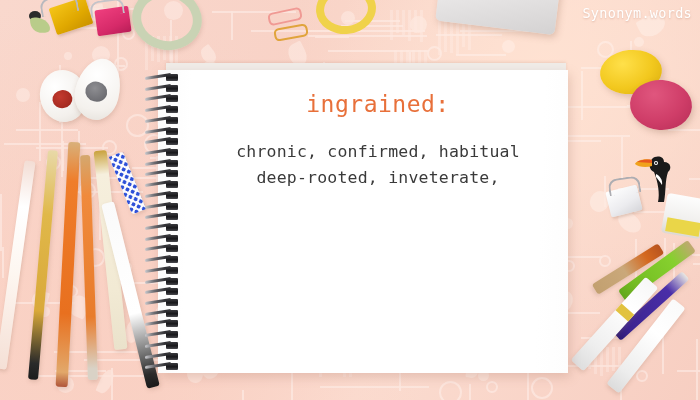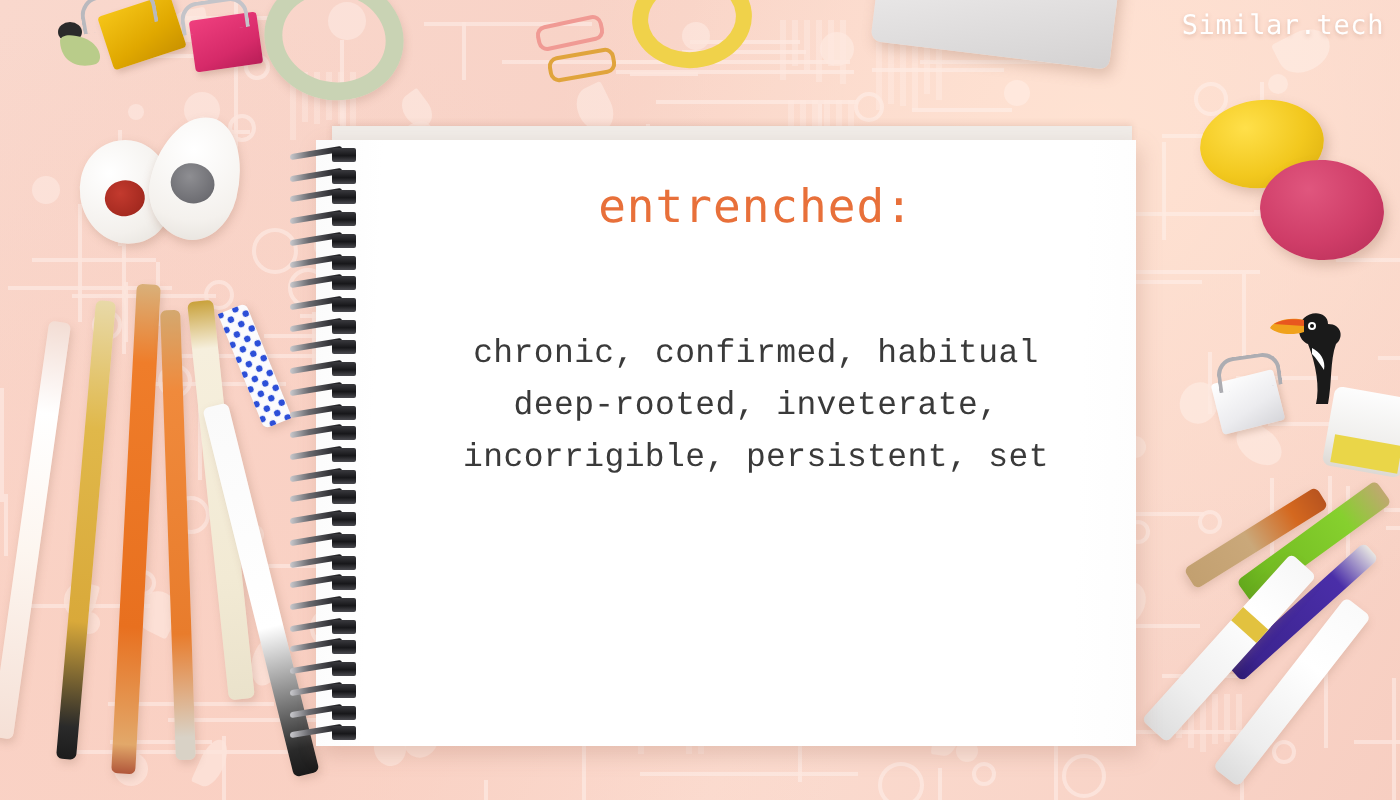--- a/index.html
+++ b/index.html
@@ -131,26 +131,25 @@
     white-space: nowrap;
   }
   .word-line {
     color: #e8703a;
     font-size: 23px;
     letter-spacing: 0.5px;
     line-height: 32px;
     white-space: nowrap;
   }
   .synonyms {
-    margin-top: 44px;
+    margin-top: 19px;
     color: #3a3a3a;
     font-size: 16.5px;
     line-height: 26px;
     letter-spacing: 0.2px;
-    font-family: Liberation Mono, monospace;
   }
   .syn-row { white-space: nowrap; }
 
   
   .logo {
     position: absolute;
     right: 8px;
     top: 5px;
     color: #ffffff;
     font-size: 13.5px;
@@ -714,26 +713,25 @@
   <div class="obj pen crayon-green"></div>
   <div class="obj pen crayon-purple"></div>
   <div class="obj pen marker-w1"></div>
   <div class="obj pen marker-w2"></div>
 
   <div class="page-back"></div>
   <div class="notebook">
     <div class="notebook-inner"></div>
 
     <div class="content">
-      <div class="word-line">entrenched:</div>
+      <div class="word-line">ingrained:</div>
 
       <div class="synonyms" id="synlist">
           <div class="syn-row">chronic, confirmed, habitual</div>
           <div class="syn-row">deep-rooted, inveterate,</div>
-          <div class="syn-row">incorrigible, persistent, set</div>
         </div>
     </div>
   </div>
 
   <div class="spiral" id="spiral">
       <div class="coil" style="top: 2px;"></div>
       <div class="coil" style="top: 12.7143px;"></div>
       <div class="coil" style="top: 23.4286px;"></div>
       <div class="coil" style="top: 34.1429px;"></div>
       <div class="coil" style="top: 44.8571px;"></div>
@@ -755,15 +753,15 @@
       <div class="coil" style="top: 216.286px;"></div>
       <div class="coil" style="top: 227px;"></div>
       <div class="coil" style="top: 237.714px;"></div>
       <div class="coil" style="top: 248.429px;"></div>
       <div class="coil" style="top: 259.143px;"></div>
       <div class="coil" style="top: 269.857px;"></div>
       <div class="coil" style="top: 280.571px;"></div>
       <div class="coil" style="top: 291.286px;"></div>
     </div>
 
-  <div class="logo">Similar.tech</div>
+  <div class="logo">Synonym.words</div>
 
 </div>
 
 </body></html>

